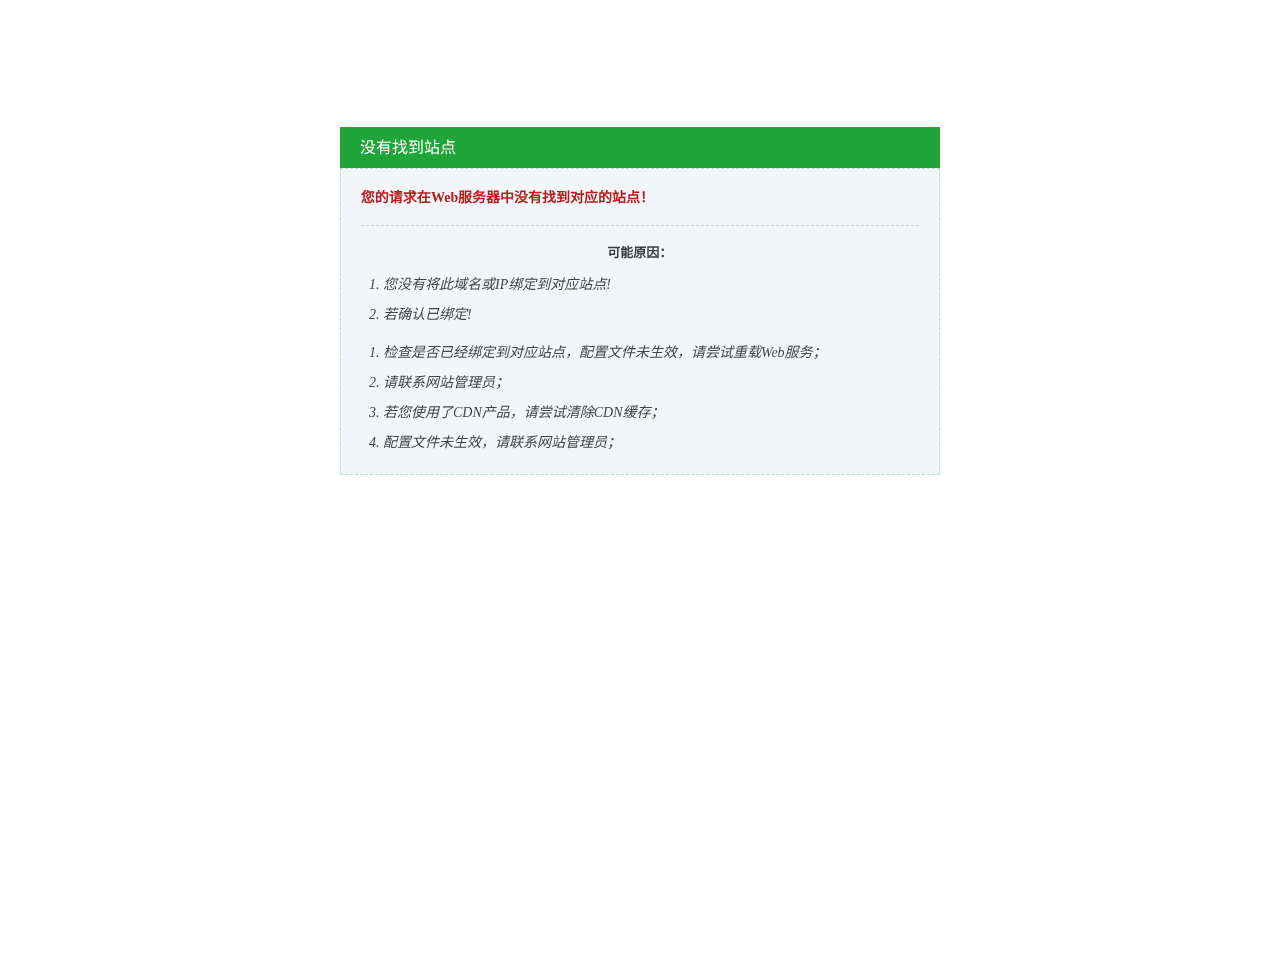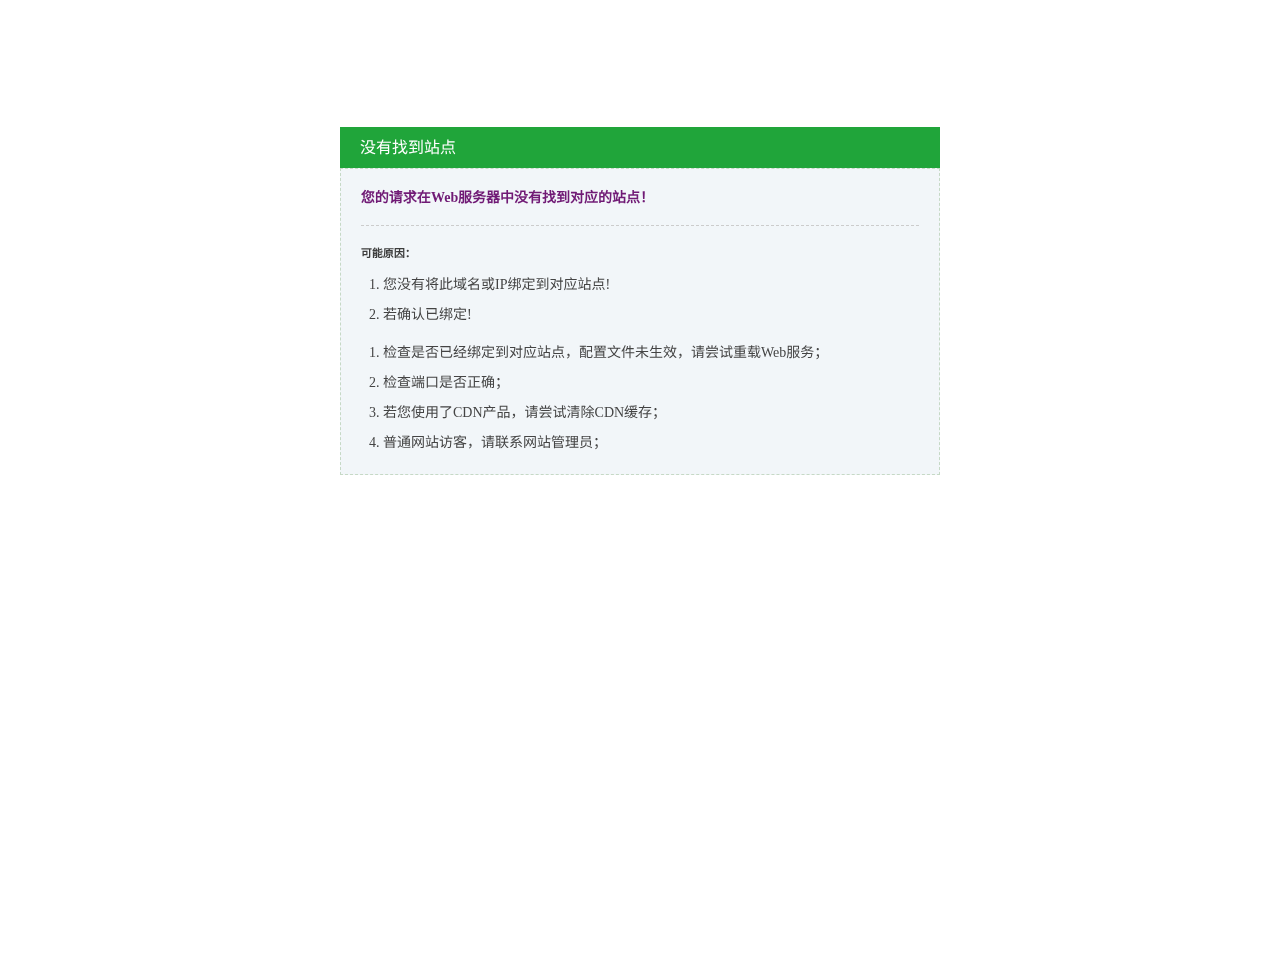--- a/index.html
+++ b/index.html
@@ -29,43 +29,45 @@
     line-height: 19px;
     padding: 11px 20px;
     font-family: "Liberation Sans", "DejaVu Sans", sans-serif;
   }
   .content {
     background: #f2f6f9;
     border: 1px dashed #c6d9c6;
     padding: 20px 20px 16px 20px;
   }
   .alert {
-    color: #701a75;
+    color: #b91c1c;
     font-weight: bold;
     font-size: 14px;
     line-height: 18px;
   }
   hr.sep {
     border: none;
     border-top: 1px dashed #cccccc;
     height: 0;
     margin: 18px 0;
   }
   .section-heading {
     font-weight: bold;
     color: #3c3c3c;
-    font-size: 11px;
+    font-size: 13px;
     line-height: 18px;
     margin-top: 18px;
+    text-align: center;
   }
   .content p.alert { margin-top: 0; }
   ol.cause-list, ol.fix-list {
     margin: 8px 0 0 0;
     padding-left: 22px;
     list-style: decimal outside;
+    font-style: italic;
   }
   ol li {
     line-height: 30px;
     font-size: 14px;
     color: #444444;
   }
 </style>
 </head>
 <body>
 
@@ -83,20 +85,20 @@
       <p class="section-heading">可能原因：</p>
 
       <ol class="cause-list">
         <li>您没有将此域名或IP绑定到对应站点!</li>
         <li>若确认已绑定!</li>
       </ol>
 
 
       <ol class="fix-list">
         <li>检查是否已经绑定到对应站点，配置文件未生效，请尝试重载Web服务；</li>
-        <li>检查端口是否正确；</li>
+        <li>请联系网站管理员；</li>
         <li>若您使用了CDN产品，请尝试清除CDN缓存；</li>
-        <li>普通网站访客，请联系网站管理员；</li>
+        <li>配置文件未生效，请联系网站管理员；</li>
       </ol>
 
     </div>
   </div>
 </div>
 
 </body></html>

